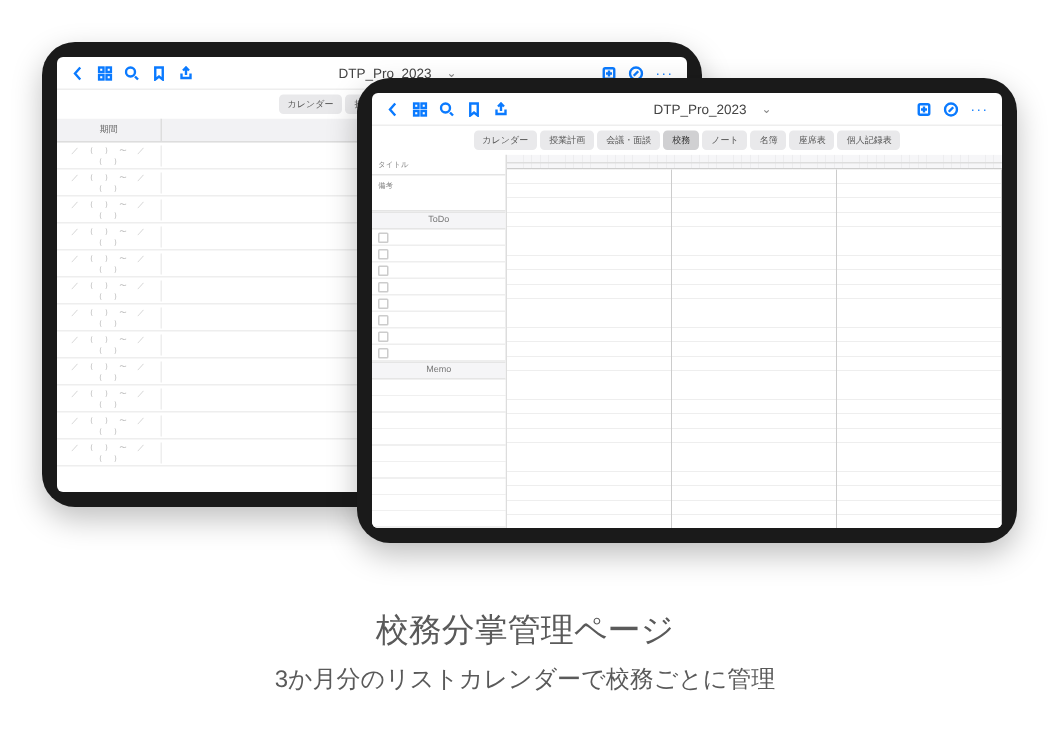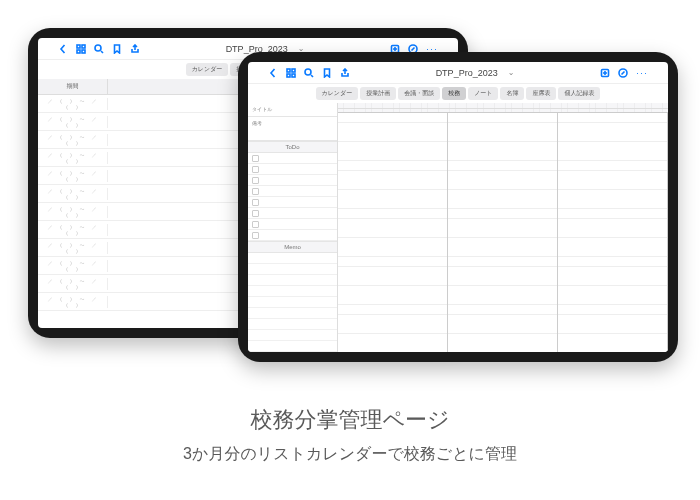--- a/index.html
+++ b/index.html
@@ -43,21 +43,21 @@
     background: #fff;
     border-radius: 4px;
     overflow: hidden;
     display: flex;
     flex-direction: column;
   }
   .toolbar {
     height: 22px;
     display: flex;
     align-items: center;
-    padding: 0 20px;
+    padding: 0 9px;
     gap: 8px;
     font-size: 9px;
     color: #0a7aff;
     border-bottom: 1px solid #eee;
   }
   .toolbar .spacer { flex: 1; }
   .toolbar .title { color: #444; font-size: 9px; }
   .toolbar .chev { color: #888; font-size: 8px; margin-left: 2px;}
   .toolbar .ico { width: 10px; height: 10px; display:inline-flex; align-items:center; justify-content:center;}
   .toolbar svg { width: 10px; height: 10px; stroke: #0a7aff; stroke-width: 1.6; fill: none; }

